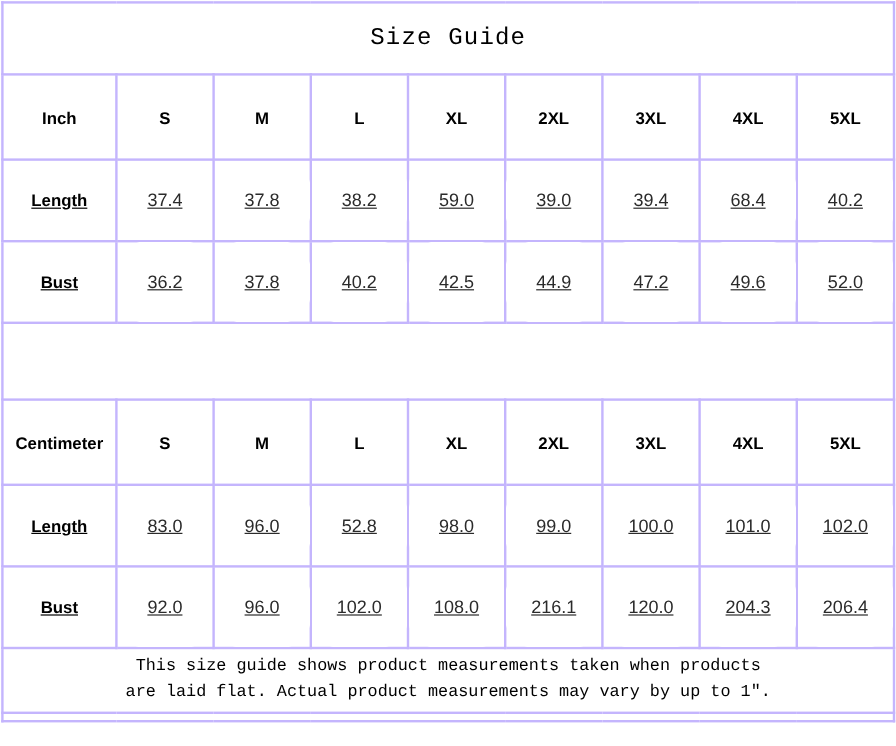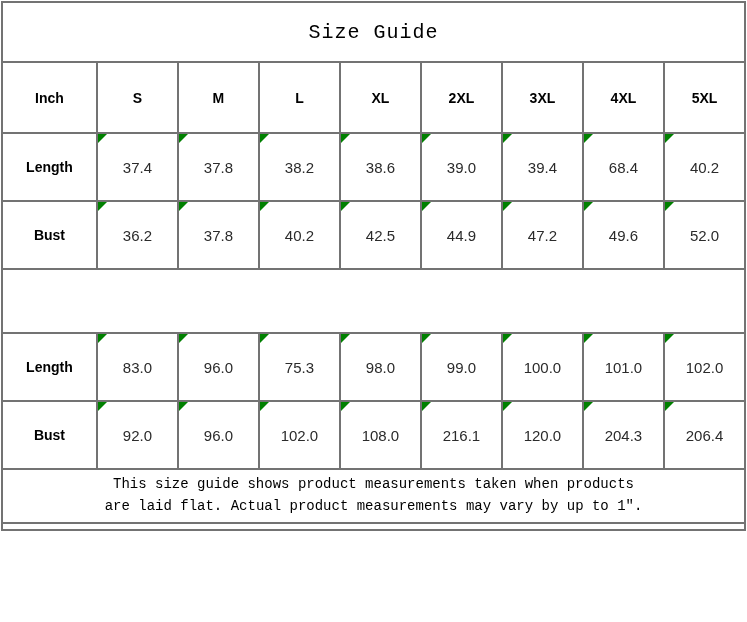--- a/index.html
+++ b/index.html
@@ -11,34 +11,34 @@
     overflow: hidden;
   }
   .sheet {
     width: 743px;
     margin: 1px auto 0 auto;
     border-collapse: collapse;
     table-layout: fixed;
     background: #ffffff;
   }
   .sheet td, .sheet th {
-    border: 2px solid #737373;
+    border: 2px solid #c4b5fd;
     padding: 0;
     text-align: center;
     vertical-align: middle;
     background: #ffffff;
     overflow: hidden;
   }
   col.c-label { width: 95px; }
   col.c-size  { width: 81px; }
 
   .row-title td  { height: 58px; }
   .row-head  td,
   .row-head  th  { height: 69px; margin-top: 14px; }
-  .row-data  td  { height: 66px; }
+  .row-data  td  { height: 66px; text-decoration: underline; }
   .row-spacer td { height: 62px; }
   .row-note  td  { height: 52px; }
   .row-thin  td  { height: 5px; }
 
   .title-text {
     font-family: "Liberation Mono", "DejaVu Sans Mono", monospace;
     font-size: 20px;
     color: #000000;
     letter-spacing: 1px;
   }
@@ -46,20 +46,21 @@
     font-family: "Liberation Sans", "DejaVu Sans", sans-serif;
     font-weight: bold;
     font-size: 14px;
     color: #000000;
   }
   .val-cell {
     position: relative;
     font-family: "Liberation Sans", "DejaVu Sans", sans-serif;
     font-size: 15px;
     color: #2b2b2b;
+    border-radius: 25px;
   }
   .flag {
     position: absolute;
     top: 0;
     left: 0;
     width: 0;
     height: 0;
     border-top: 9px solid #008000;
     border-right: 9px solid transparent;
   }
@@ -105,21 +106,21 @@
     <td class="col-head">3XL</td>
     <td class="col-head">4XL</td>
     <td class="col-head">5XL</td>
   </tr>
 
   <tr class="row-data">
     <td class="row-label">Length</td>
     <td class="val-cell"><span class="flag" style="border-top-color: rgb(0, 128, 0);"></span><span>37.4</span></td>
     <td class="val-cell"><span class="flag" style="border-top-color: rgb(0, 128, 0);"></span><span>37.8</span></td>
     <td class="val-cell"><span class="flag" style="border-top-color: rgb(0, 128, 0);"></span><span>38.2</span></td>
-    <td class="val-cell"><span class="flag" style="border-top-color: rgb(0, 128, 0);"></span><span>38.6</span></td>
+    <td class="val-cell"><span class="flag" style="border-top-color: rgb(0, 128, 0);"></span><span>59.0</span></td>
     <td class="val-cell"><span class="flag" style="border-top-color: rgb(0, 128, 0);"></span><span>39.0</span></td>
     <td class="val-cell"><span class="flag" style="border-top-color: rgb(0, 128, 0);"></span><span>39.4</span></td>
     <td class="val-cell"><span class="flag" style="border-top-color: rgb(0, 128, 0);"></span><span>68.4</span></td>
     <td class="val-cell"><span class="flag" style="border-top-color: rgb(0, 128, 0);"></span><span>40.2</span></td>
   </tr>
 
   <tr class="row-data">
     <td class="row-label">Bust</td>
     <td class="val-cell"><span class="flag" style="border-top-color: rgb(0, 128, 0);"></span><span>36.2</span></td>
     <td class="val-cell"><span class="flag" style="border-top-color: rgb(0, 128, 0);"></span><span>37.8</span></td>
@@ -128,26 +129,37 @@
     <td class="val-cell"><span class="flag" style="border-top-color: rgb(0, 128, 0);"></span><span>44.9</span></td>
     <td class="val-cell"><span class="flag" style="border-top-color: rgb(0, 128, 0);"></span><span>47.2</span></td>
     <td class="val-cell"><span class="flag" style="border-top-color: rgb(0, 128, 0);"></span><span>49.6</span></td>
     <td class="val-cell"><span class="flag" style="border-top-color: rgb(0, 128, 0);"></span><span>52.0</span></td>
   </tr>
 
   <tr class="row-spacer">
     <td colspan="9"></td>
   </tr>
 
+  <tr class="row-head">
+    <td class="unit-cell">Centimeter</td>
+    <td class="col-head">S</td>
+    <td class="col-head">M</td>
+    <td class="col-head">L</td>
+    <td class="col-head">XL</td>
+    <td class="col-head">2XL</td>
+    <td class="col-head">3XL</td>
+    <td class="col-head">4XL</td>
+    <td class="col-head">5XL</td>
+  </tr>
 
   <tr class="row-data">
     <td class="row-label">Length</td>
     <td class="val-cell"><span class="flag" style="border-top-color: rgb(0, 128, 0);"></span><span>83.0</span></td>
     <td class="val-cell"><span class="flag" style="border-top-color: rgb(0, 128, 0);"></span><span>96.0</span></td>
-    <td class="val-cell"><span class="flag" style="border-top-color: rgb(0, 128, 0);"></span><span>75.3</span></td>
+    <td class="val-cell"><span class="flag" style="border-top-color: rgb(0, 128, 0);"></span><span>52.8</span></td>
     <td class="val-cell"><span class="flag" style="border-top-color: rgb(0, 128, 0);"></span><span>98.0</span></td>
     <td class="val-cell"><span class="flag" style="border-top-color: rgb(0, 128, 0);"></span><span>99.0</span></td>
     <td class="val-cell"><span class="flag" style="border-top-color: rgb(0, 128, 0);"></span><span>100.0</span></td>
     <td class="val-cell"><span class="flag" style="border-top-color: rgb(0, 128, 0);"></span><span>101.0</span></td>
     <td class="val-cell"><span class="flag" style="border-top-color: rgb(0, 128, 0);"></span><span>102.0</span></td>
   </tr>
 
   <tr class="row-data">
     <td class="row-label">Bust</td>
     <td class="val-cell"><span class="flag" style="border-top-color: rgb(0, 128, 0);"></span><span>92.0</span></td>

